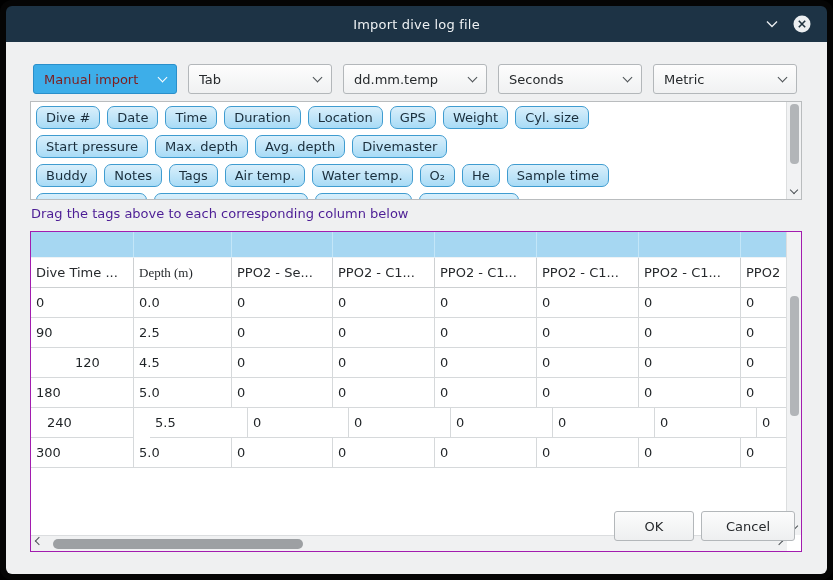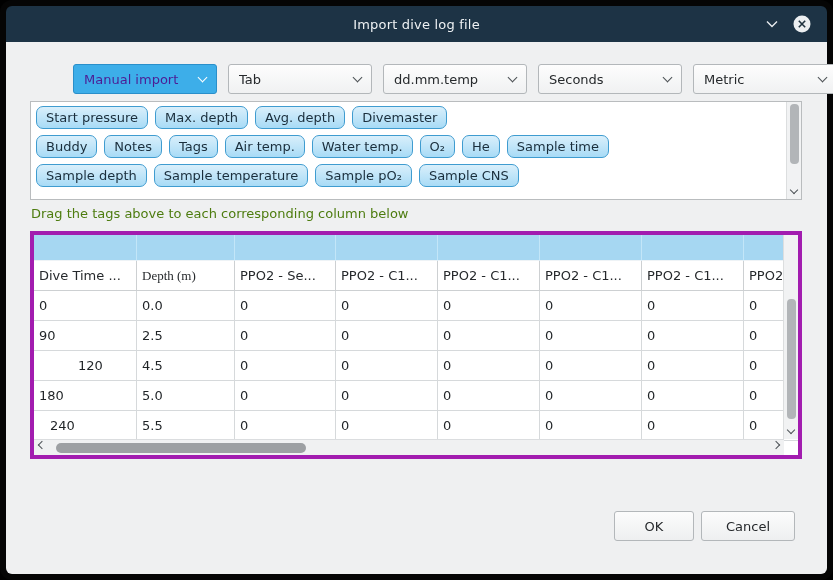--- a/index.html
+++ b/index.html
@@ -16,21 +16,21 @@
 
   
   .body { position:absolute; left:6px; top:42px; right:6px; bottom:6px; background:#eff0f1; border-radius:0 0 6px 6px; }
 
   
   .combo-row { position:absolute; left:27px; top:22px; display:flex; gap:11px; }
   .combo { width:144px; height:30px; border:1px solid #b3b7ba; border-radius:3px;
            background:linear-gradient(#fdfdfd,#f0f1f2); display:flex; align-items:center;
            padding:0 10px; font-size:13px; color:#26292c; }
   .combo .combo-label { flex:1; white-space:nowrap; overflow:hidden; }
-  .combo.hl { background:#3daee9; border-color:#2a8fca; color:#4c1d95;margin-left:40px; }
+  .combo.hl { background:#3daee9; border-color:#2a8fca; color:#7f1d1d; }
   .chev { width:7px; height:7px; border-right:1.5px solid #4c5155; border-bottom:1.5px solid #4c5155;
           transform:rotate(45deg); flex:none; margin-top:-3px; }
   .combo.hl .chev { border-color:#fff; }
   .chev.small { width:6px; height:6px; }
   .chev.right { transform:rotate(-45deg); }
   .chev.left  { transform:rotate(135deg); }
 
   
   .tag-area { position:absolute; left:24px; top:59px; width:772px; height:99px; background:#fff;
               border:1px solid #b9bcbe; overflow:hidden; }
@@ -43,25 +43,25 @@
   .vscroll { position:absolute; top:0; right:0; width:15px; background:#f1f2f3; border-left:1px solid #dcdedf; }
   .vthumb { position:absolute; left:3px; width:9px; background:#b2b5b8; border-radius:4px; }
   .sb-down { position:absolute; left:4px; bottom:6px; }
 
   .hscroll { position:absolute; left:0; bottom:0; right:14px; height:16px; background:#f0f1f2; border-top:1px solid #dbdddf; }
   .hthumb { position:absolute; top:3px; left:22px; width:250px; height:10px; border-radius:5px; background:#9da0a3; }
   .h-arrow { position:absolute; top:5px; }
   .h-arrow.l { left:5px; } .h-arrow.r { right:5px; }
 
   
-  .instruction { position:absolute; left:25px; top:164px; font-size:13px; color:#4d7c0f; }
-
-  
-  .table-frame { position:absolute; left:24px; top:189px; width:772px; height:228px; background:#fff;
-                 border:4px solid #a21caf; overflow:hidden; }
+  .instruction { position:absolute; left:25px; top:164px; font-size:13px; color:#4c1d95; }
+
+  
+  .table-frame { position:absolute; left:24px; top:189px; width:772px; height:321px; background:#fff;
+                 border:1px solid #a21caf; overflow:hidden; }
   .drop-row, .header-row, .trow { display:flex; }
   .drop-cell { height:26px; background:#a6d7f2; border-right:1px solid #c3e6f8; border-bottom:1px solid #eef3f6; flex:none; }
   .hcell { height:30px; line-height:29px; padding:0 5px; font-size:13px; color:#26292c; background:#fff;
            border-right:1px solid #cdd0d2; border-bottom:1px solid #cdd0d2; flex:none; white-space:nowrap; overflow:hidden; }
   .tcell { height:30px; line-height:29px; padding:0 5px; font-size:13px; color:#1f2326;
            border-right:1px solid #d6d9db; border-bottom:1px solid #d6d9db; flex:none; white-space:nowrap; overflow:hidden; }
   .table-vscroll { bottom:16px; }
 
   
   .btn-row { position:absolute; top:469px; right:32px; display:flex; gap:7px; }
@@ -109,20 +109,30 @@
         </div>
         <div class="combo">
           <span class="combo-label">Metric</span>
           <span class="chev"></span>
         </div>
       </div>
 
     <div class="tag-area">
       <div class="tag-list">
           <div class="tag-row">
+            <span class="tag">Dive #</span>
+            <span class="tag">Date</span>
+            <span class="tag">Time</span>
+            <span class="tag">Duration</span>
+            <span class="tag">Location</span>
+            <span class="tag">GPS</span>
+            <span class="tag">Weight</span>
+            <span class="tag">Cyl. size</span>
+          </div>
+          <div class="tag-row">
             <span class="tag">Start pressure</span>
             <span class="tag">Max. depth</span>
             <span class="tag">Avg. depth</span>
             <span class="tag">Divemaster</span>
           </div>
           <div class="tag-row">
             <span class="tag">Buddy</span>
             <span class="tag">Notes</span>
             <span class="tag">Tags</span>
             <span class="tag">Air temp.</span>
@@ -203,21 +213,21 @@
             <div class="tcell" style="width: 98px;">5.0</div>
             <div class="tcell" style="width: 101px;">0</div>
             <div class="tcell" style="width: 102px;">0</div>
             <div class="tcell" style="width: 102px;">0</div>
             <div class="tcell" style="width: 102px;">0</div>
             <div class="tcell" style="width: 102px;">0</div>
             <div class="tcell" style="width: 110px;">0</div>
           </div>
           <div class="trow">
             <div class="tcell" style="width: 103px; padding-left: 16px;">240</div>
-            <div class="tcell" style="width: 98px;">5.5</div>
+            <div class="tcell" style="width: 98px; margin-left: 16px;">5.5</div>
             <div class="tcell" style="width: 101px;">0</div>
             <div class="tcell" style="width: 102px;">0</div>
             <div class="tcell" style="width: 102px;">0</div>
             <div class="tcell" style="width: 102px;">0</div>
             <div class="tcell" style="width: 102px;">0</div>
             <div class="tcell" style="width: 110px;">0</div>
           </div>
           <div class="trow">
             <div class="tcell" style="width: 103px;">300</div>
             <div class="tcell" style="width: 98px;">5.0</div>

